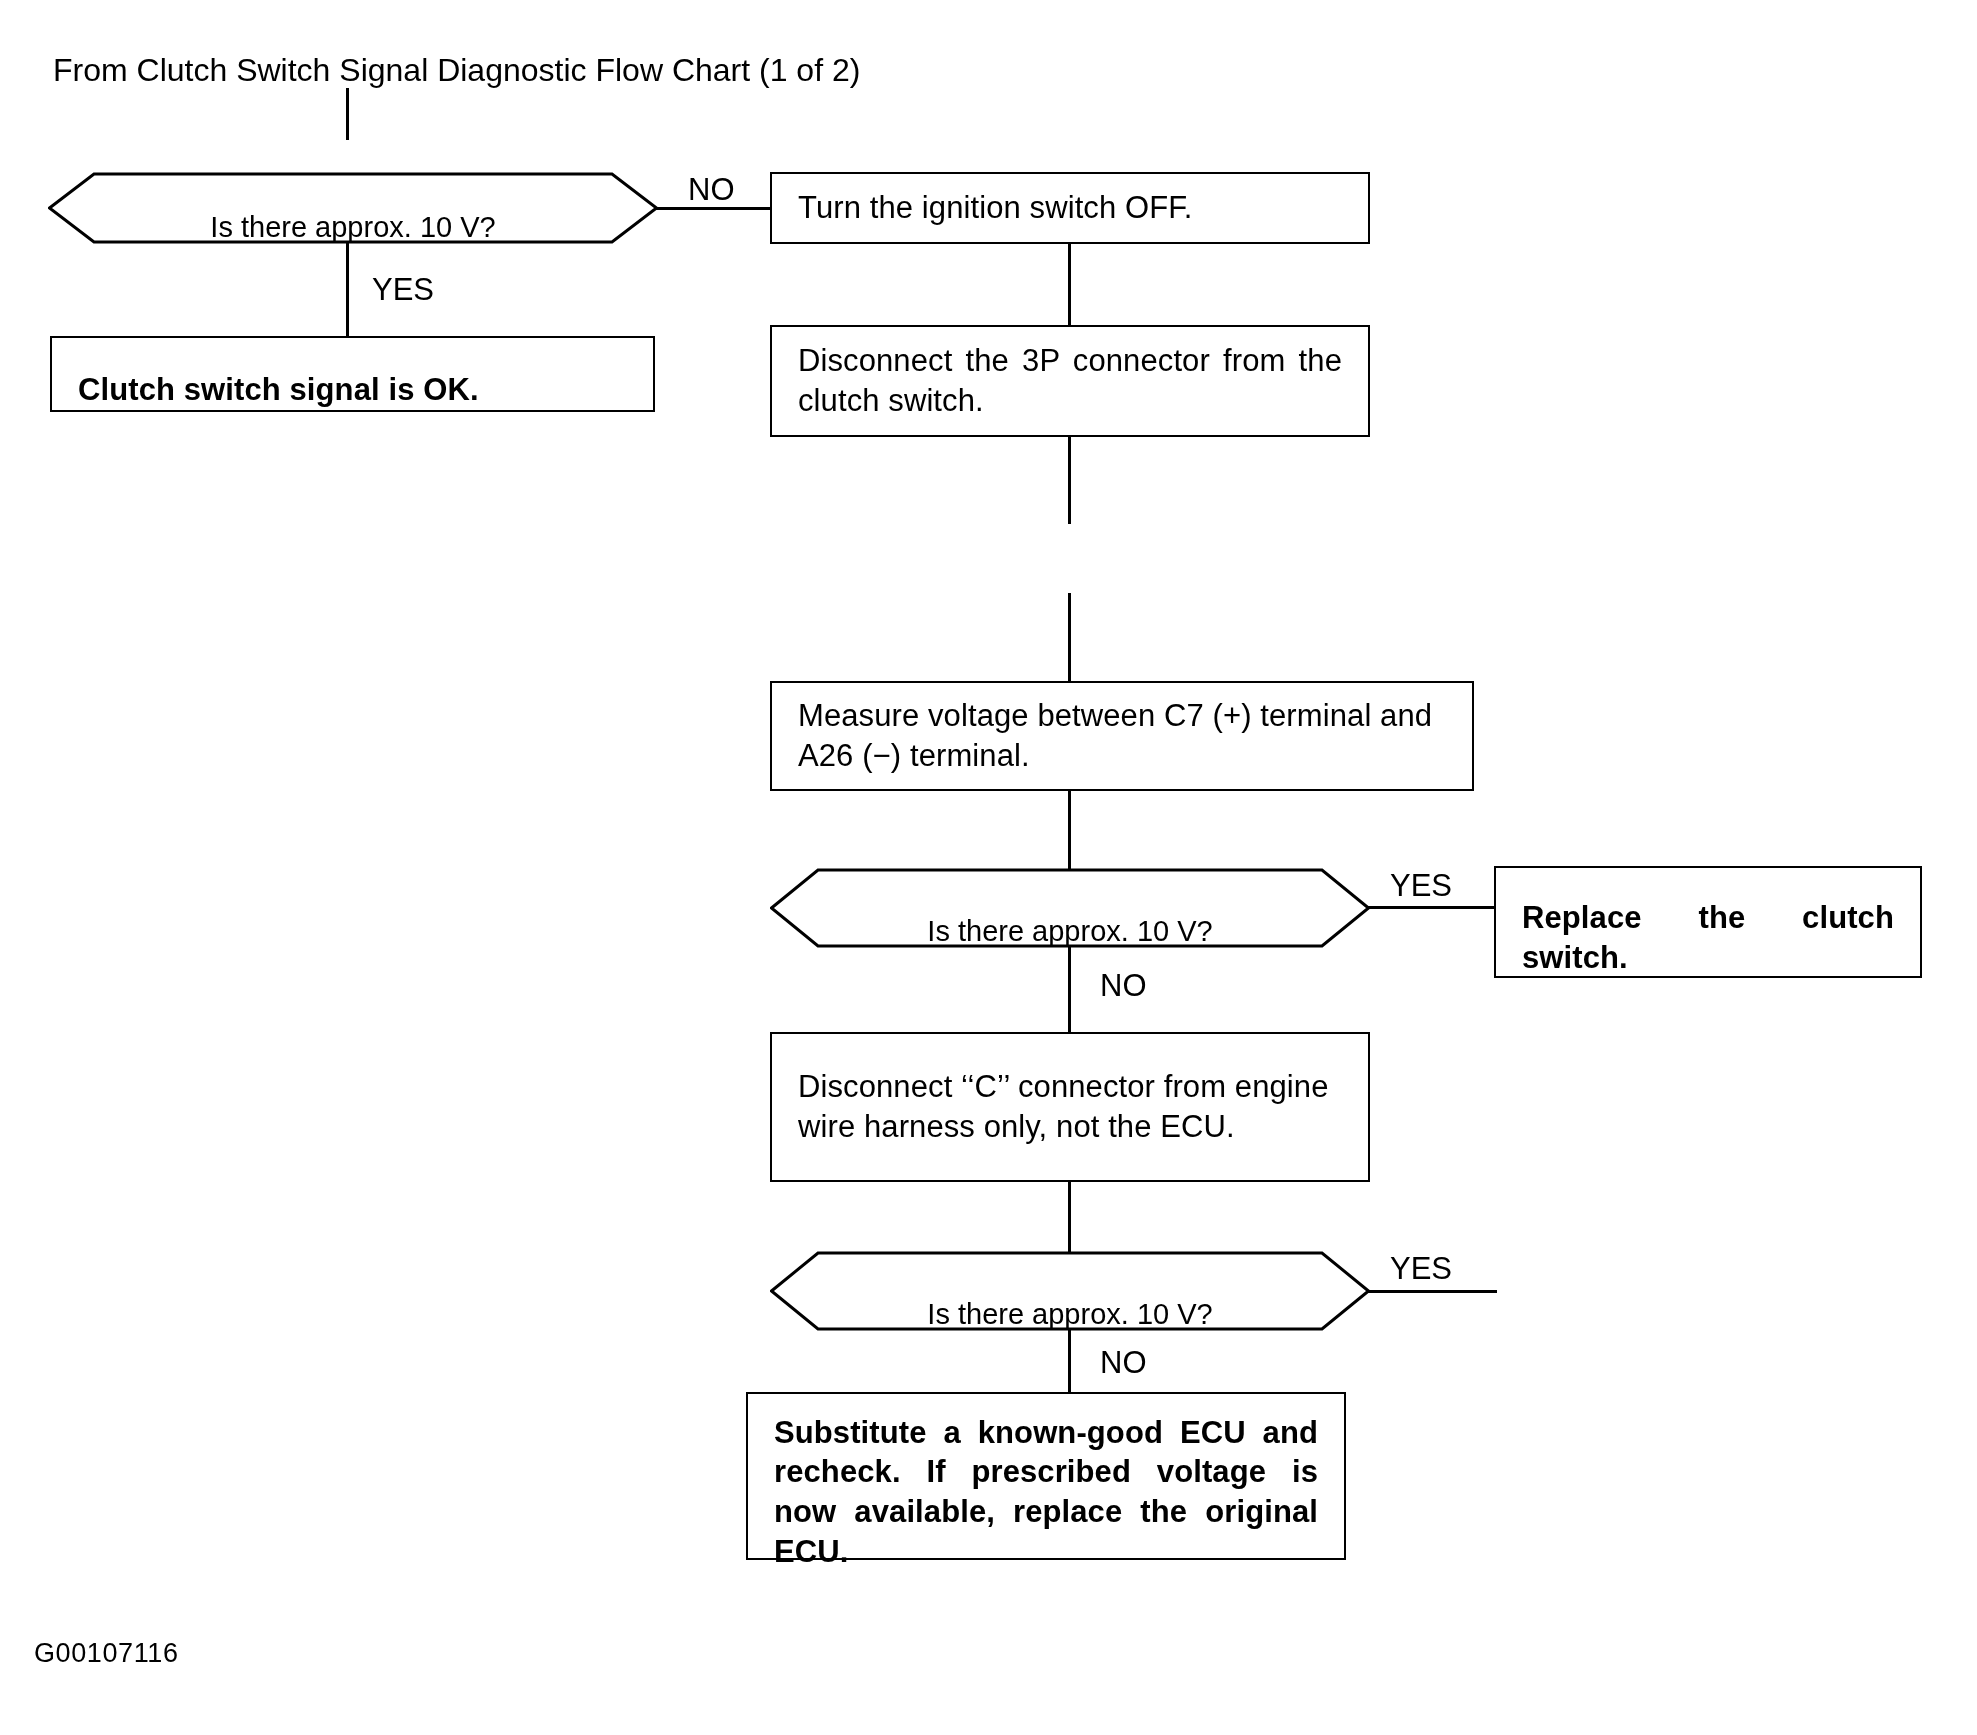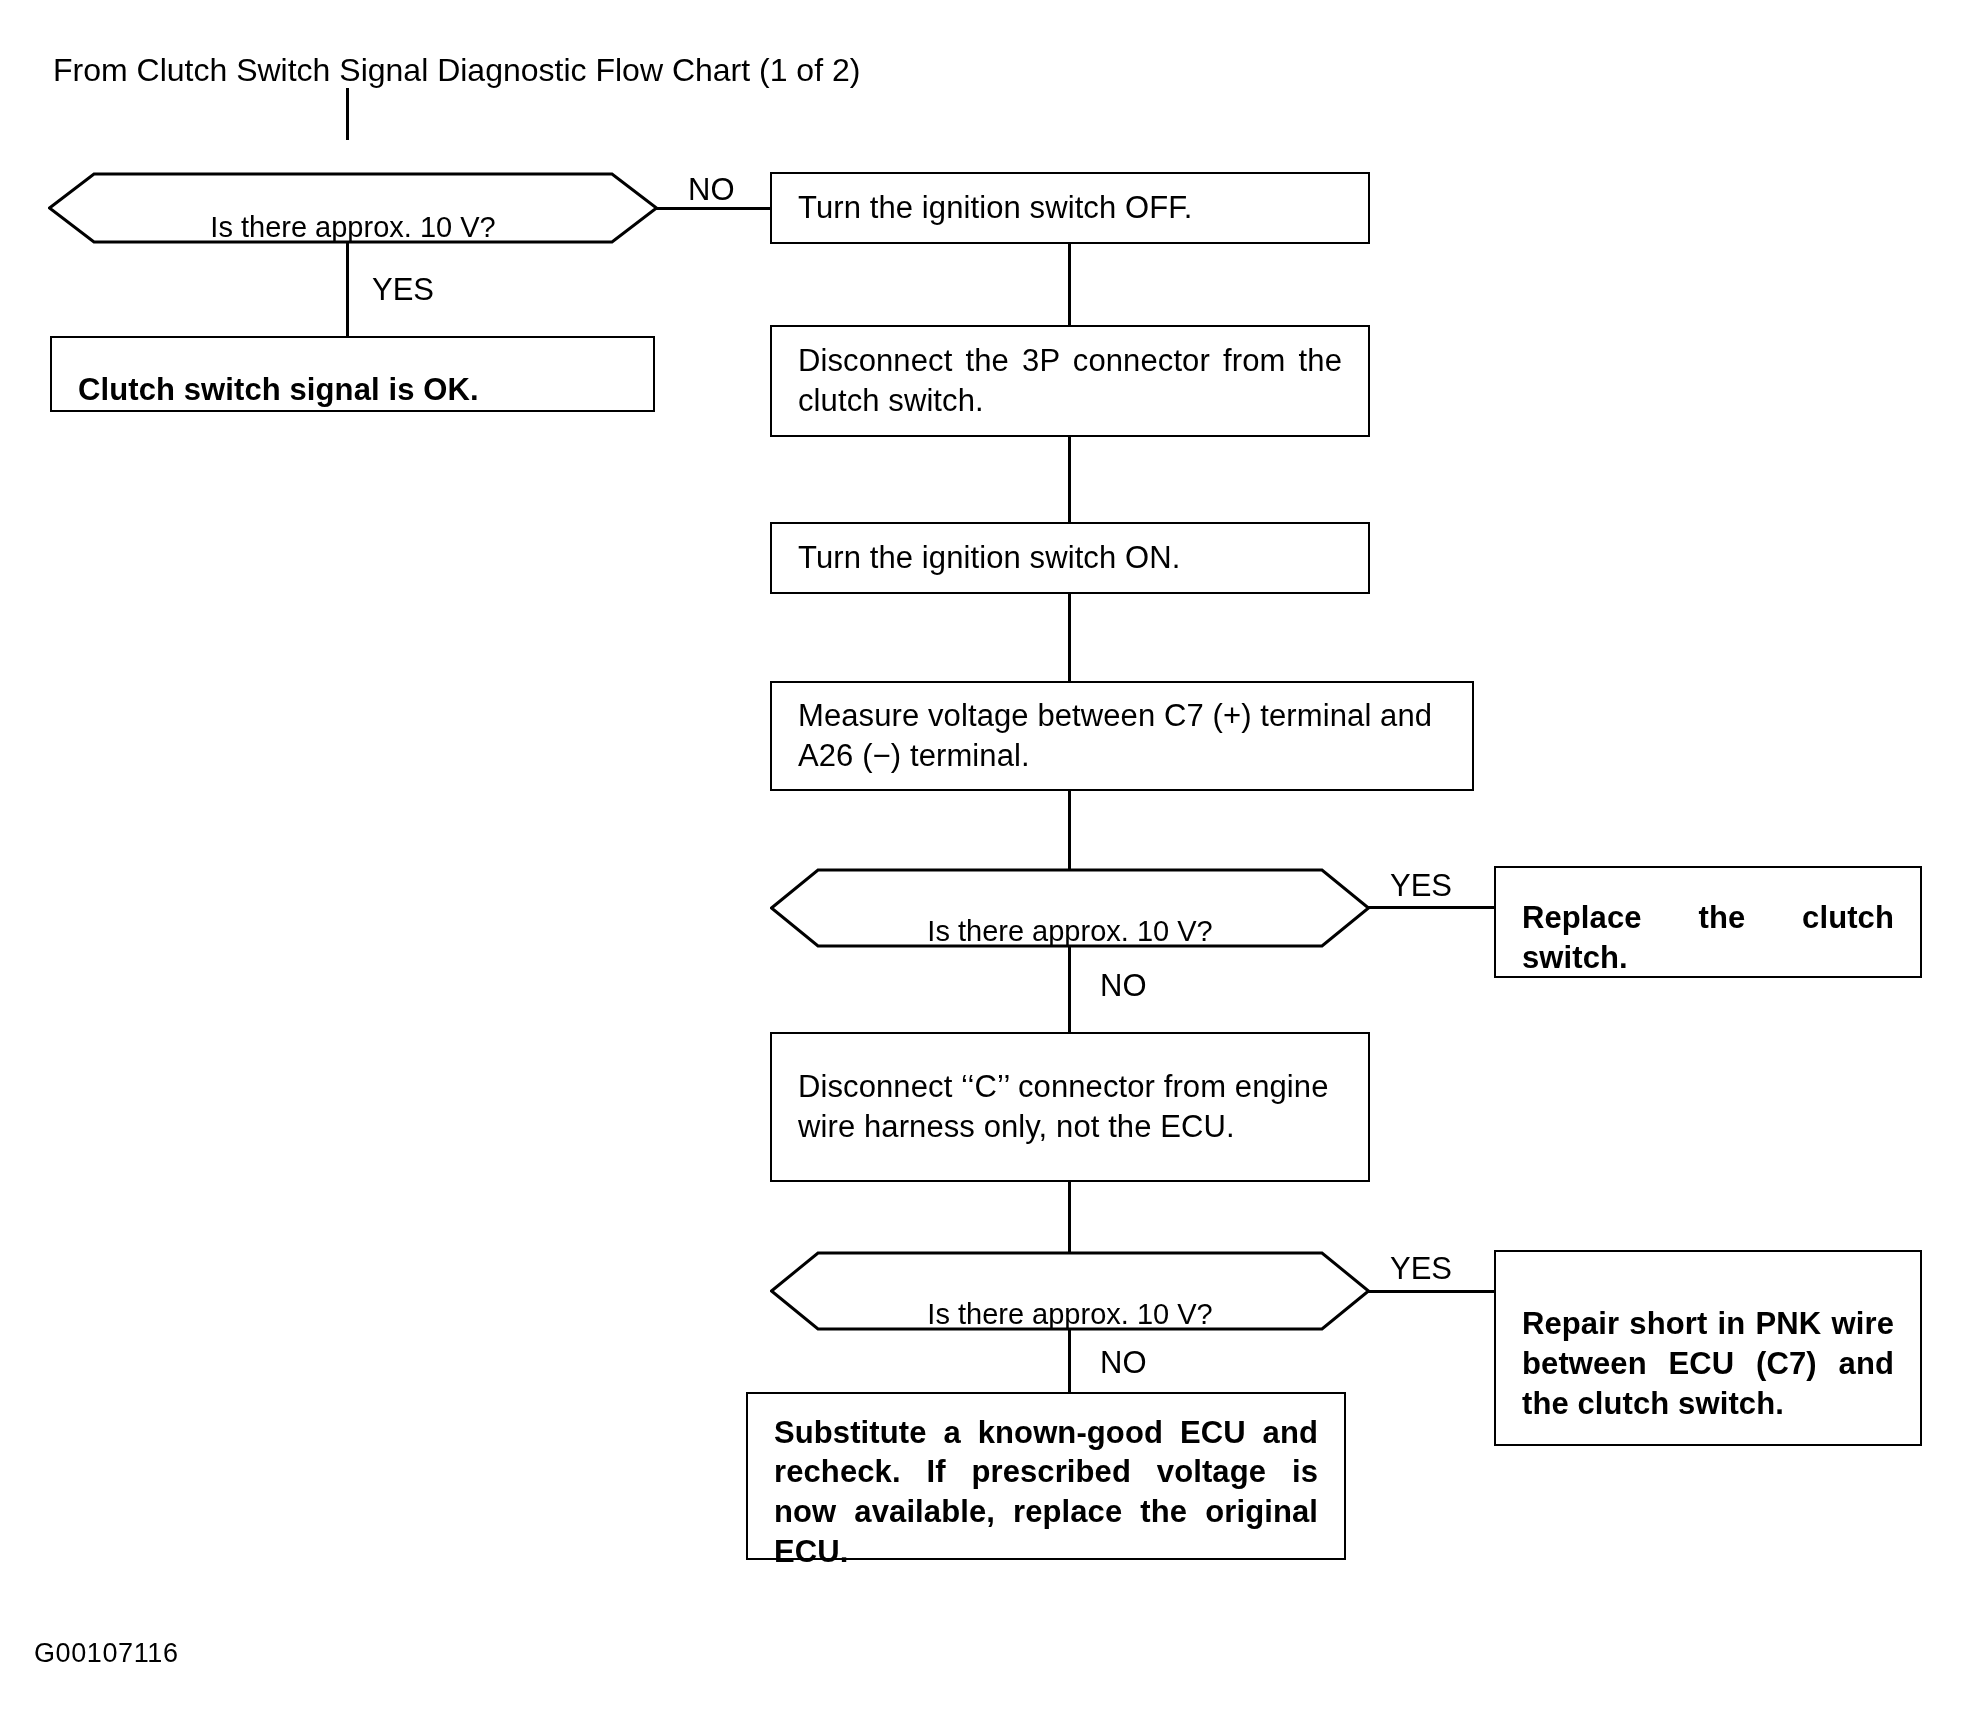--- a/index.html
+++ b/index.html
@@ -128,23 +128,20 @@
   </div>
 
   <div class="edge v" style="left:1068px; top:243px; height:84px;"></div>
 
   <div class="node justify" style="left:770px; top:325px; width:600px; height:112px;">
     <span class="txt">Disconnect the 3P connector from the clutch switch.</span>
   </div>
 
   <div class="edge v" style="left:1068px; top:436px; height:88px;"></div>
 
-  <div class="node" style="left:770px; top:522px; width:600px; height:72px;">
-    <span class="txt">Turn the ignition switch ON.</span>
-  </div>
 
   <div class="edge v" style="left:1068px; top:593px; height:90px;"></div>
 
   <div class="node" style="left:770px; top:681px; width:704px; height:110px;">
     <span class="txt">Measure voltage between C7 (+) terminal and A26 (−) terminal.</span>
   </div>
 
   <div class="edge v" style="left:1068px; top:790px; height:80px;"></div>
 
   <div class="decision" style="left:770px; top:868px; width:600px; height:80px;">
@@ -173,23 +170,20 @@
   <div class="decision" style="left:770px; top:1251px; width:600px; height:80px;">
     <svg class="hexsvg" viewBox="0 0 600 80" preserveAspectRatio="none">
       <polygon points="1.5,40 48,2 552,2 598.5,40 552,78 48,78" fill="#ffffff" stroke="#000000" stroke-width="3" vector-effect="non-scaling-stroke"></polygon>
     </svg>
     <span class="txt">Is there approx. 10 V?</span>
   </div>
 
   <div class="edge h" style="left:1367px; top:1290px; width:130px;"></div>
   <div class="edge-label" style="left:1390px; top:1251px;">YES</div>
 
-  <div class="node bold justify" style="left:1494px; top:1250px; width:428px; height:196px;">
-    <span class="txt">Repair short in PNK wire between ECU (C7) and the clutch switch.</span>
-  </div>
 
   <div class="edge v" style="left:1068px; top:1330px; height:64px;"></div>
   <div class="edge-label" style="left:1100px; top:1345px;">NO</div>
 
   <div class="node bold justify" style="left:746px; top:1392px; width:600px; height:168px;">
     <span class="txt">Substitute a known-good ECU and recheck. If prescribed voltage is now available, replace the original ECU.</span>
   </div>
 
   <div class="footer-code" style="left:34px; top:1638px;">G00107116</div>
 

